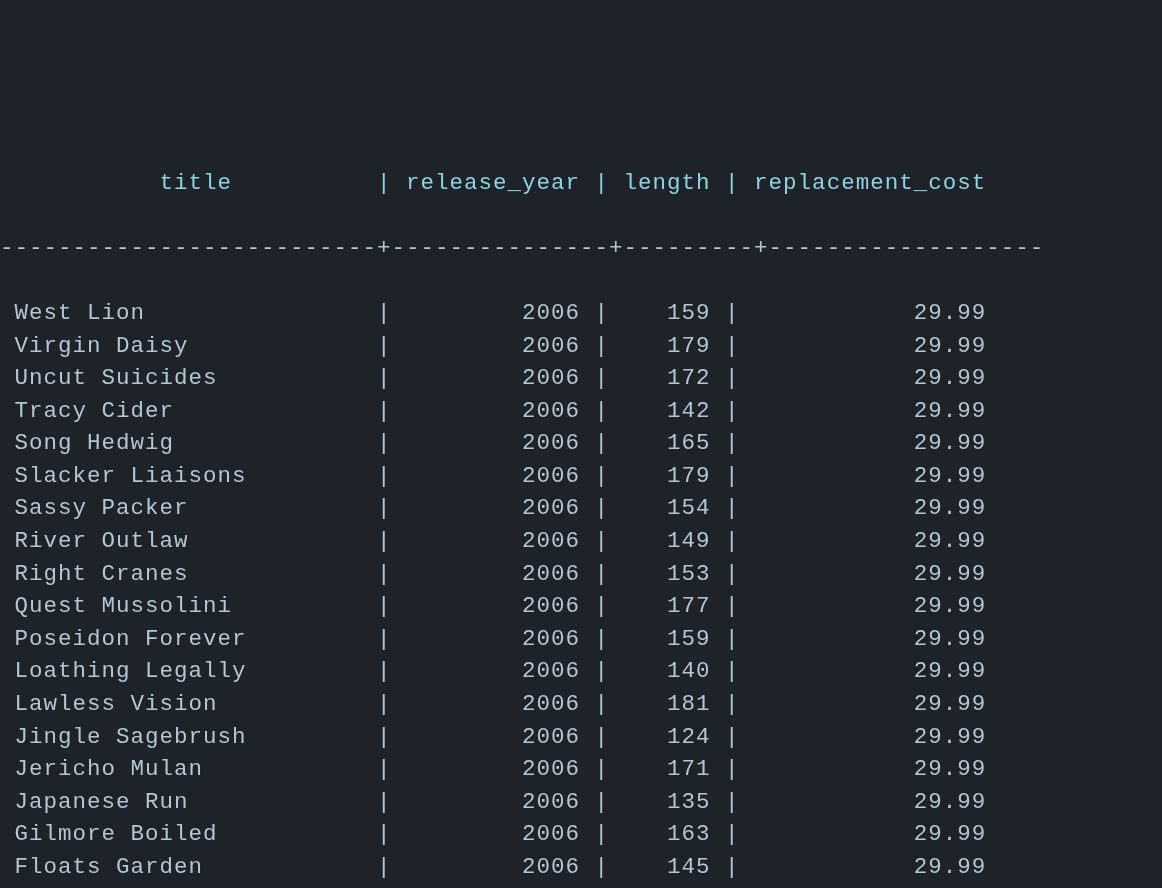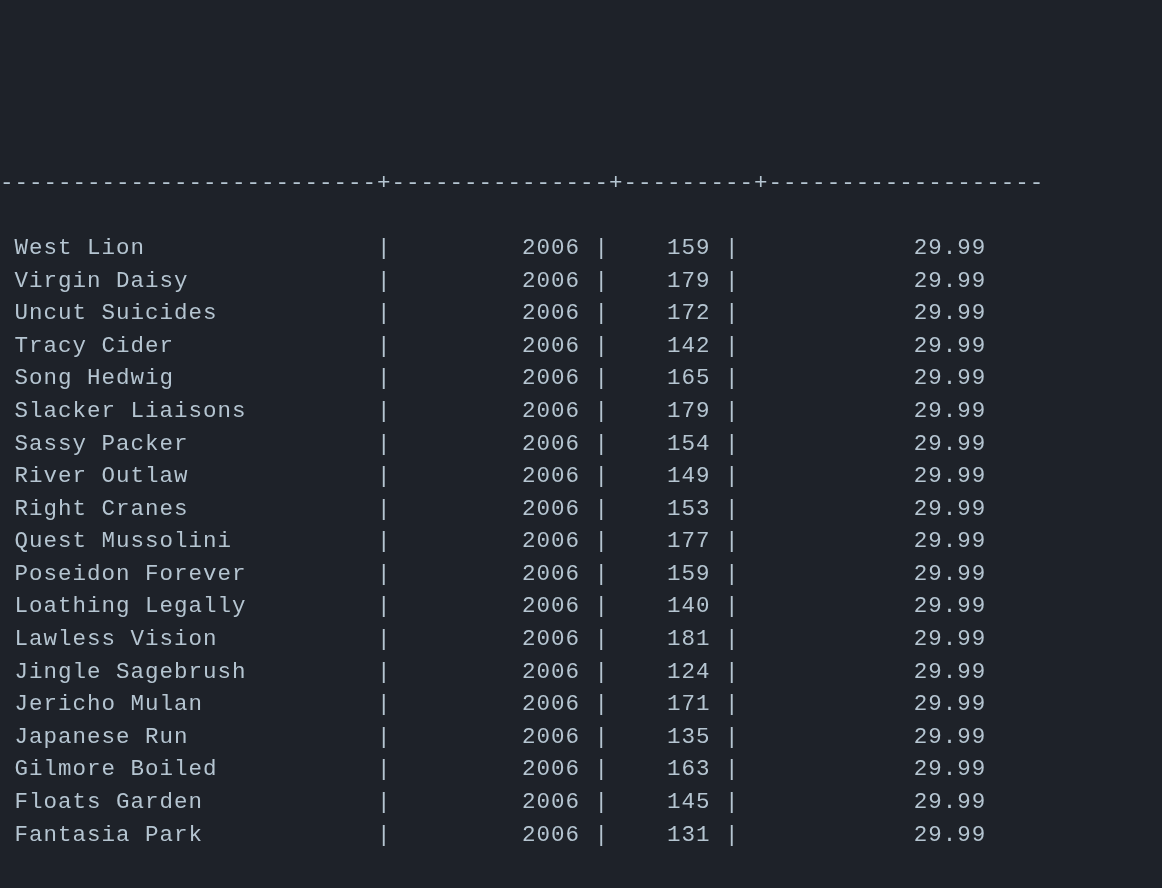--- a/index.html
+++ b/index.html
@@ -33,18 +33,19 @@
     .sep {
       color: #b5c5d1;
     }
   </style>
 </head>
 <body>
 
 
 
 <div class="term">
+<span class="row header">           title          | release_year | length | replacement_cost </span>
 <span class="row sep">--------------------------+---------------+---------+-------------------</span>
 <div id="tbody"><span class="row"> West Lion                |         2006 |    159 |            29.99</span><span class="row"> Virgin Daisy             |         2006 |    179 |            29.99</span><span class="row"> Uncut Suicides           |         2006 |    172 |            29.99</span><span class="row"> Tracy Cider              |         2006 |    142 |            29.99</span><span class="row"> Song Hedwig              |         2006 |    165 |            29.99</span><span class="row"> Slacker Liaisons         |         2006 |    179 |            29.99</span><span class="row"> Sassy Packer             |         2006 |    154 |            29.99</span><span class="row"> River Outlaw             |         2006 |    149 |            29.99</span><span class="row"> Right Cranes             |         2006 |    153 |            29.99</span><span class="row"> Quest Mussolini          |         2006 |    177 |            29.99</span><span class="row"> Poseidon Forever         |         2006 |    159 |            29.99</span><span class="row"> Loathing Legally         |         2006 |    140 |            29.99</span><span class="row"> Lawless Vision           |         2006 |    181 |            29.99</span><span class="row"> Jingle Sagebrush         |         2006 |    124 |            29.99</span><span class="row"> Jericho Mulan            |         2006 |    171 |            29.99</span><span class="row"> Japanese Run             |         2006 |    135 |            29.99</span><span class="row"> Gilmore Boiled           |         2006 |    163 |            29.99</span><span class="row"> Floats Garden            |         2006 |    145 |            29.99</span><span class="row"> Fantasia Park            |         2006 |    131 |            29.99</span></div>
 </div>
 
 
 
 
 </body></html>

